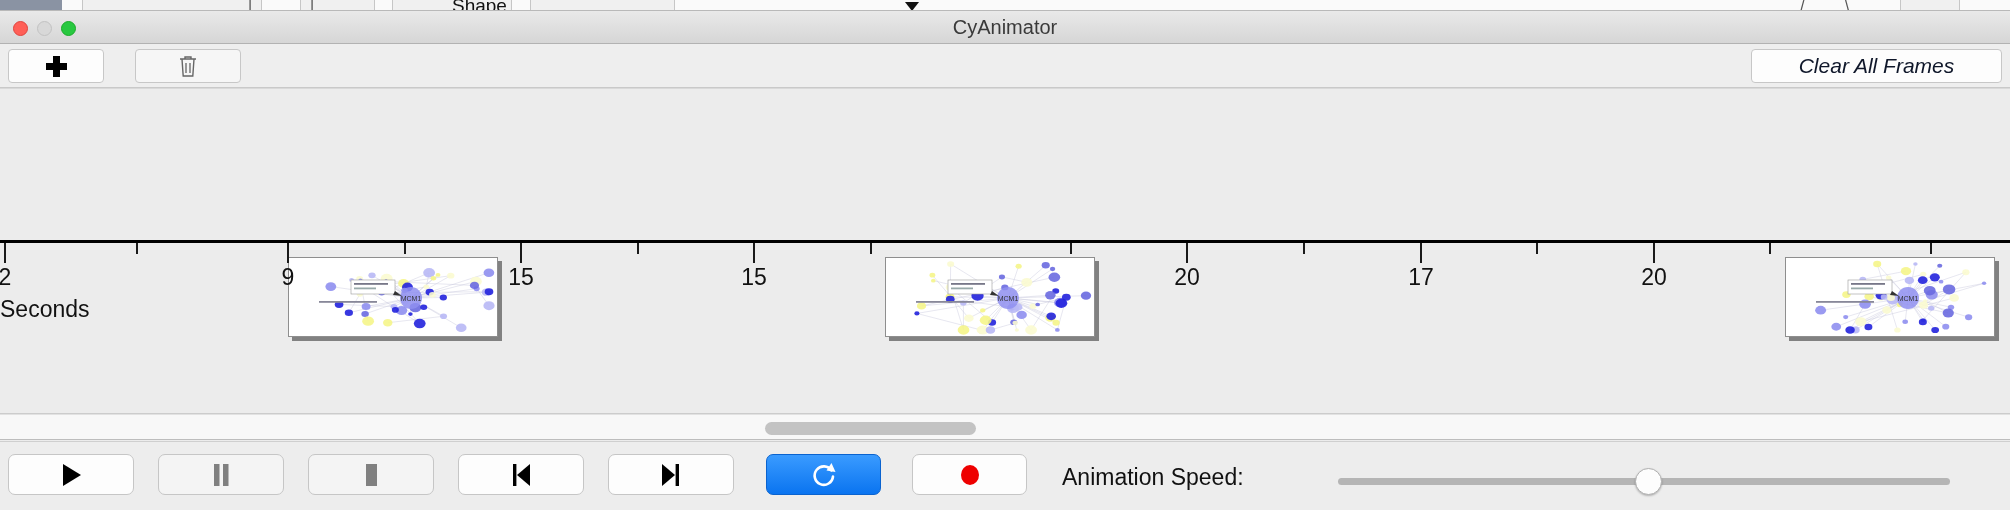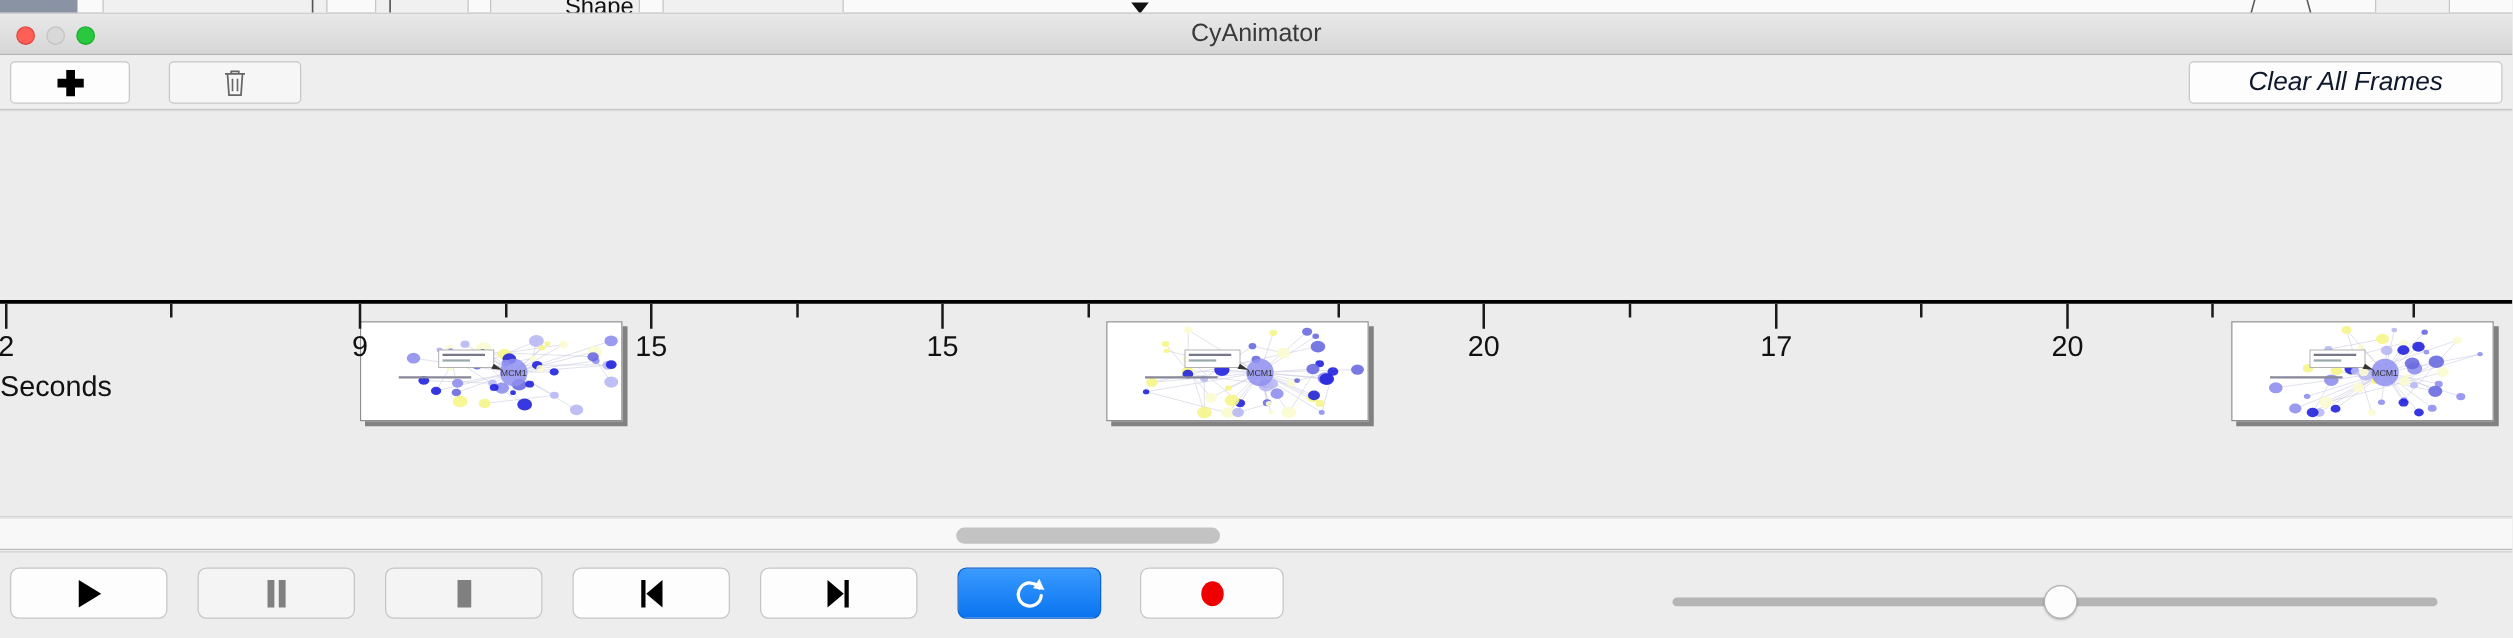--- a/index.html
+++ b/index.html
@@ -601,18 +601,19 @@
         <polygon points="20.5,2 24.5,11 15.5,9.5" fill="#fff"></polygon>
       </svg>
     </div>
 
     <div class="tbtn t-rec">
       <svg width="24" height="26" viewBox="0 0 24 26">
         <ellipse cx="12" cy="13" rx="9" ry="10" fill="#ee0000"></ellipse>
       </svg>
     </div>
 
+    <div class="speed-label">Animation Speed:</div>
   </div>
 
   <div class="slider-track"></div>
   <div class="slider-thumb"></div>
 
 </div>
 
 </body></html>

